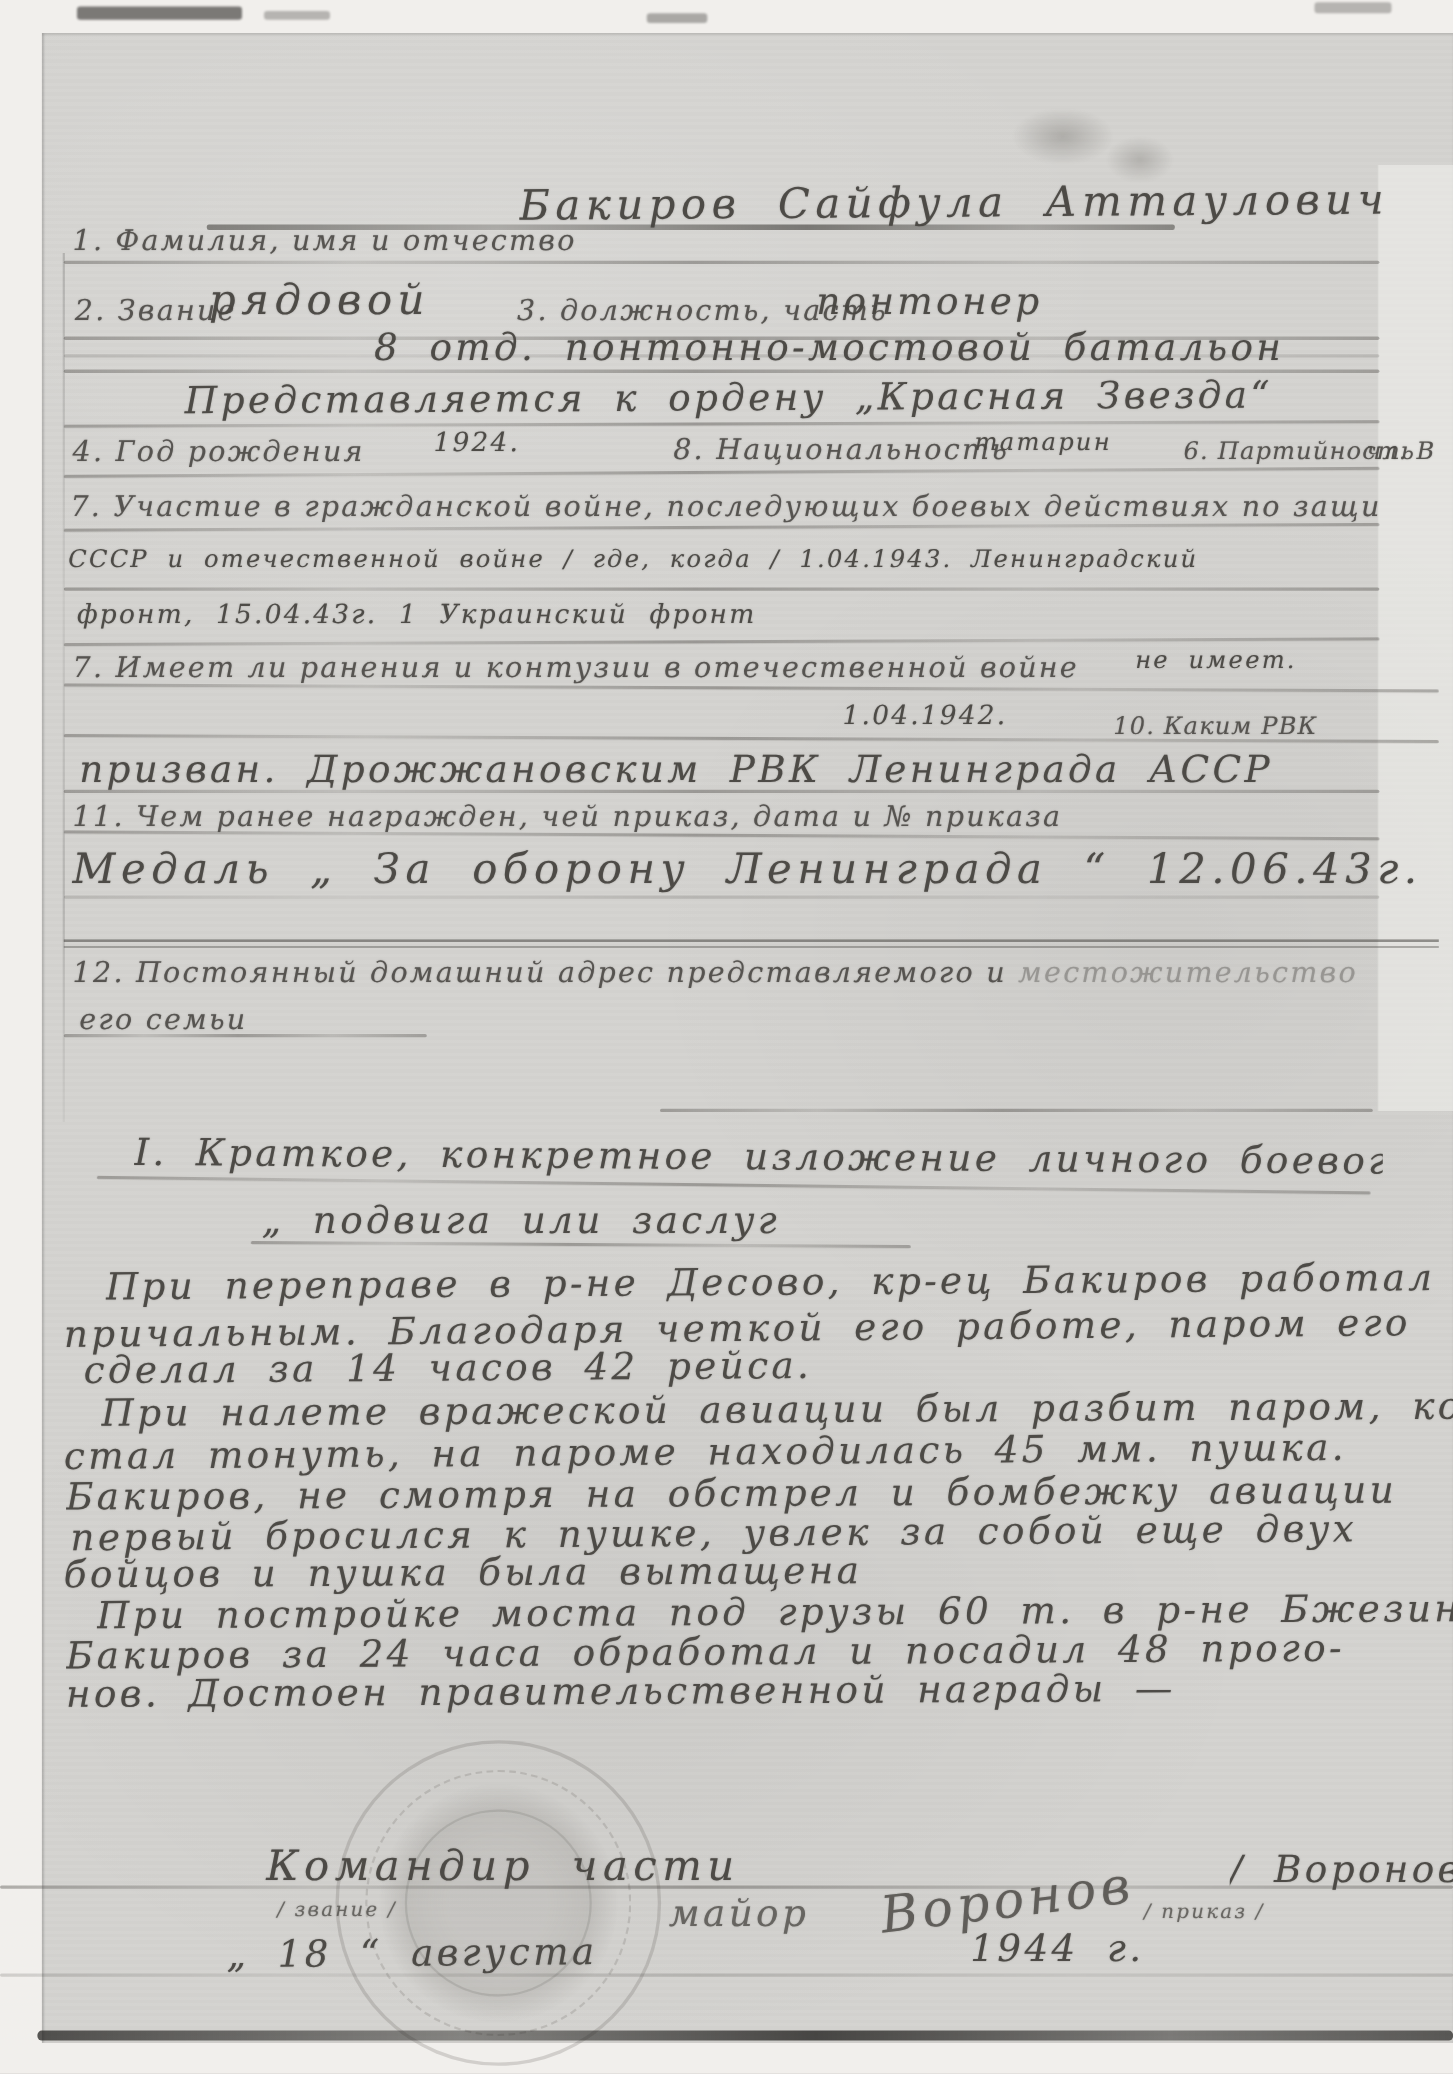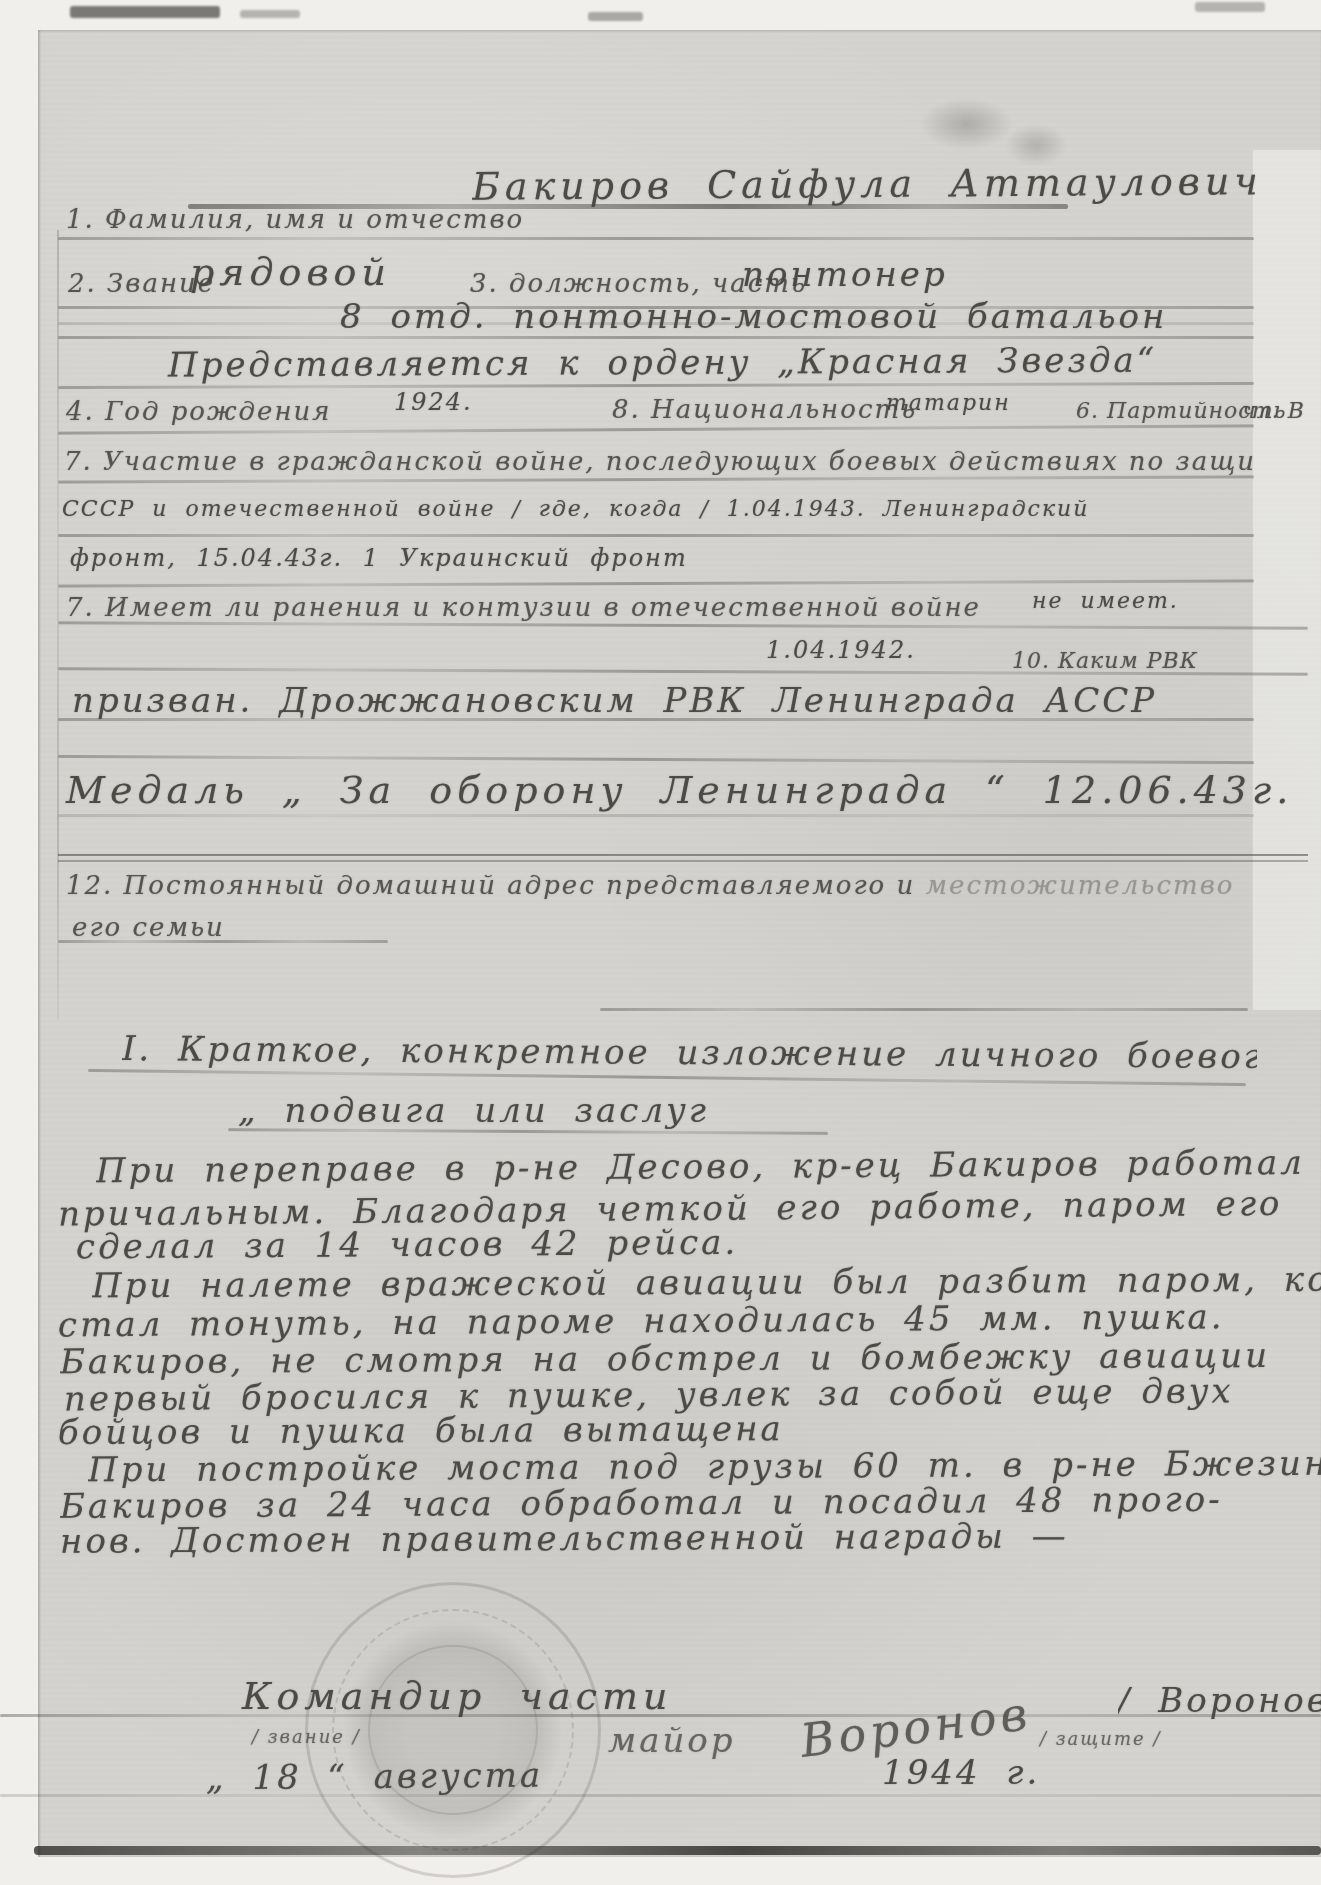--- a/index.html
+++ b/index.html
@@ -140,20 +140,21 @@
   <div class="t lbl" style="left:66px;top:592px;">7. Имеет ли ранения и контузии в отечественной войне</div>
   <div class="t hw-sm" style="left:1032px;top:588px;">не имеет.</div>
   <div class="rule" style="left:58px;top:624px;width:1250px;transform:rotate(.25deg);"></div>
 
   <div class="t hw-md" style="left:766px;top:636px;">1.04.1942.</div>
   <div class="t lbl-sm" style="left:1012px;top:648px;">10. Каким РВК</div>
   <div class="rule" style="left:58px;top:670px;width:1250px;transform:rotate(.25deg);"></div>
   <div class="t hw" style="left:72px;top:680px;">призван.   Дрожжановским  РВК   Ленинграда  АССР</div>
   <div class="rule" style="left:58px;top:718px;width:1196px;"></div>
 
+  <div class="t lbl" style="left:66px;top:728px;">11. Чем ранее награжден, чей приказ, дата и № приказа</div>
   <div class="rule" style="left:58px;top:758px;width:1196px;transform:rotate(.3deg);"></div>
   <div class="t hw-lg" style="left:66px;top:768px;">Медаль  „ За оборону  Ленинграда “   12.06.43г.</div>
   <div class="rule faint" style="left:58px;top:814px;width:1196px;"></div>
   <div class="rule dbl" style="left:58px;top:854px;width:1250px;"></div>
 
   <div class="t lbl" style="left:66px;top:870px;"><span>12. Постоянный домашний адрес представляемого и</span> <span class="faded">местожительство</span></div>
   <div class="t lbl" style="left:72px;top:912px;">его семьи</div>
   <div class="rule" style="left:58px;top:940px;width:330px;"></div>
 
   <div class="rule" style="left:600px;top:1008px;width:648px;"></div>
@@ -178,20 +179,20 @@
   <div class="t hw" style="left:60px;top:1518px;transform:rotate(-.3deg);">нов.    Достоен   правительственной    награды —</div>
 
   <div class="stamp"></div>
 
   <div class="t hw-lg" style="left:242px;top:1674px;">Командир  части</div>
   <div class="t hw clip" style="left:1118px;top:1680px;width:203px;">/ Воронов /</div>
   <div class="rule" style="left:0px;top:1714px;width:1321px;"></div>
   <div class="t cap" style="left:252px;top:1726px;">/ звание /</div>
   <div class="t hw" style="left:608px;top:1720px;opacity:.8;">майор</div>
   <div class="t" style="left:800px;top:1700px;font-size:46px;letter-spacing:4px;opacity:.85;transform:rotate(-7deg);">Воронов</div>
-  <div class="t cap" style="left:1040px;top:1728px;">/ защите /</div>
+  <div class="t cap" style="left:1040px;top:1728px;">/ приказ /</div>
 
   <div class="t hw" style="left:206px;top:1756px;transform:rotate(-.5deg);">„ 18 “   августа</div>
   <div class="t hw" style="left:882px;top:1752px;">1944 г.</div>
   <div class="rule faint" style="left:0px;top:1794px;width:1321px;"></div>
 
   <div class="band"></div>
 </div>
 
 </body></html>

